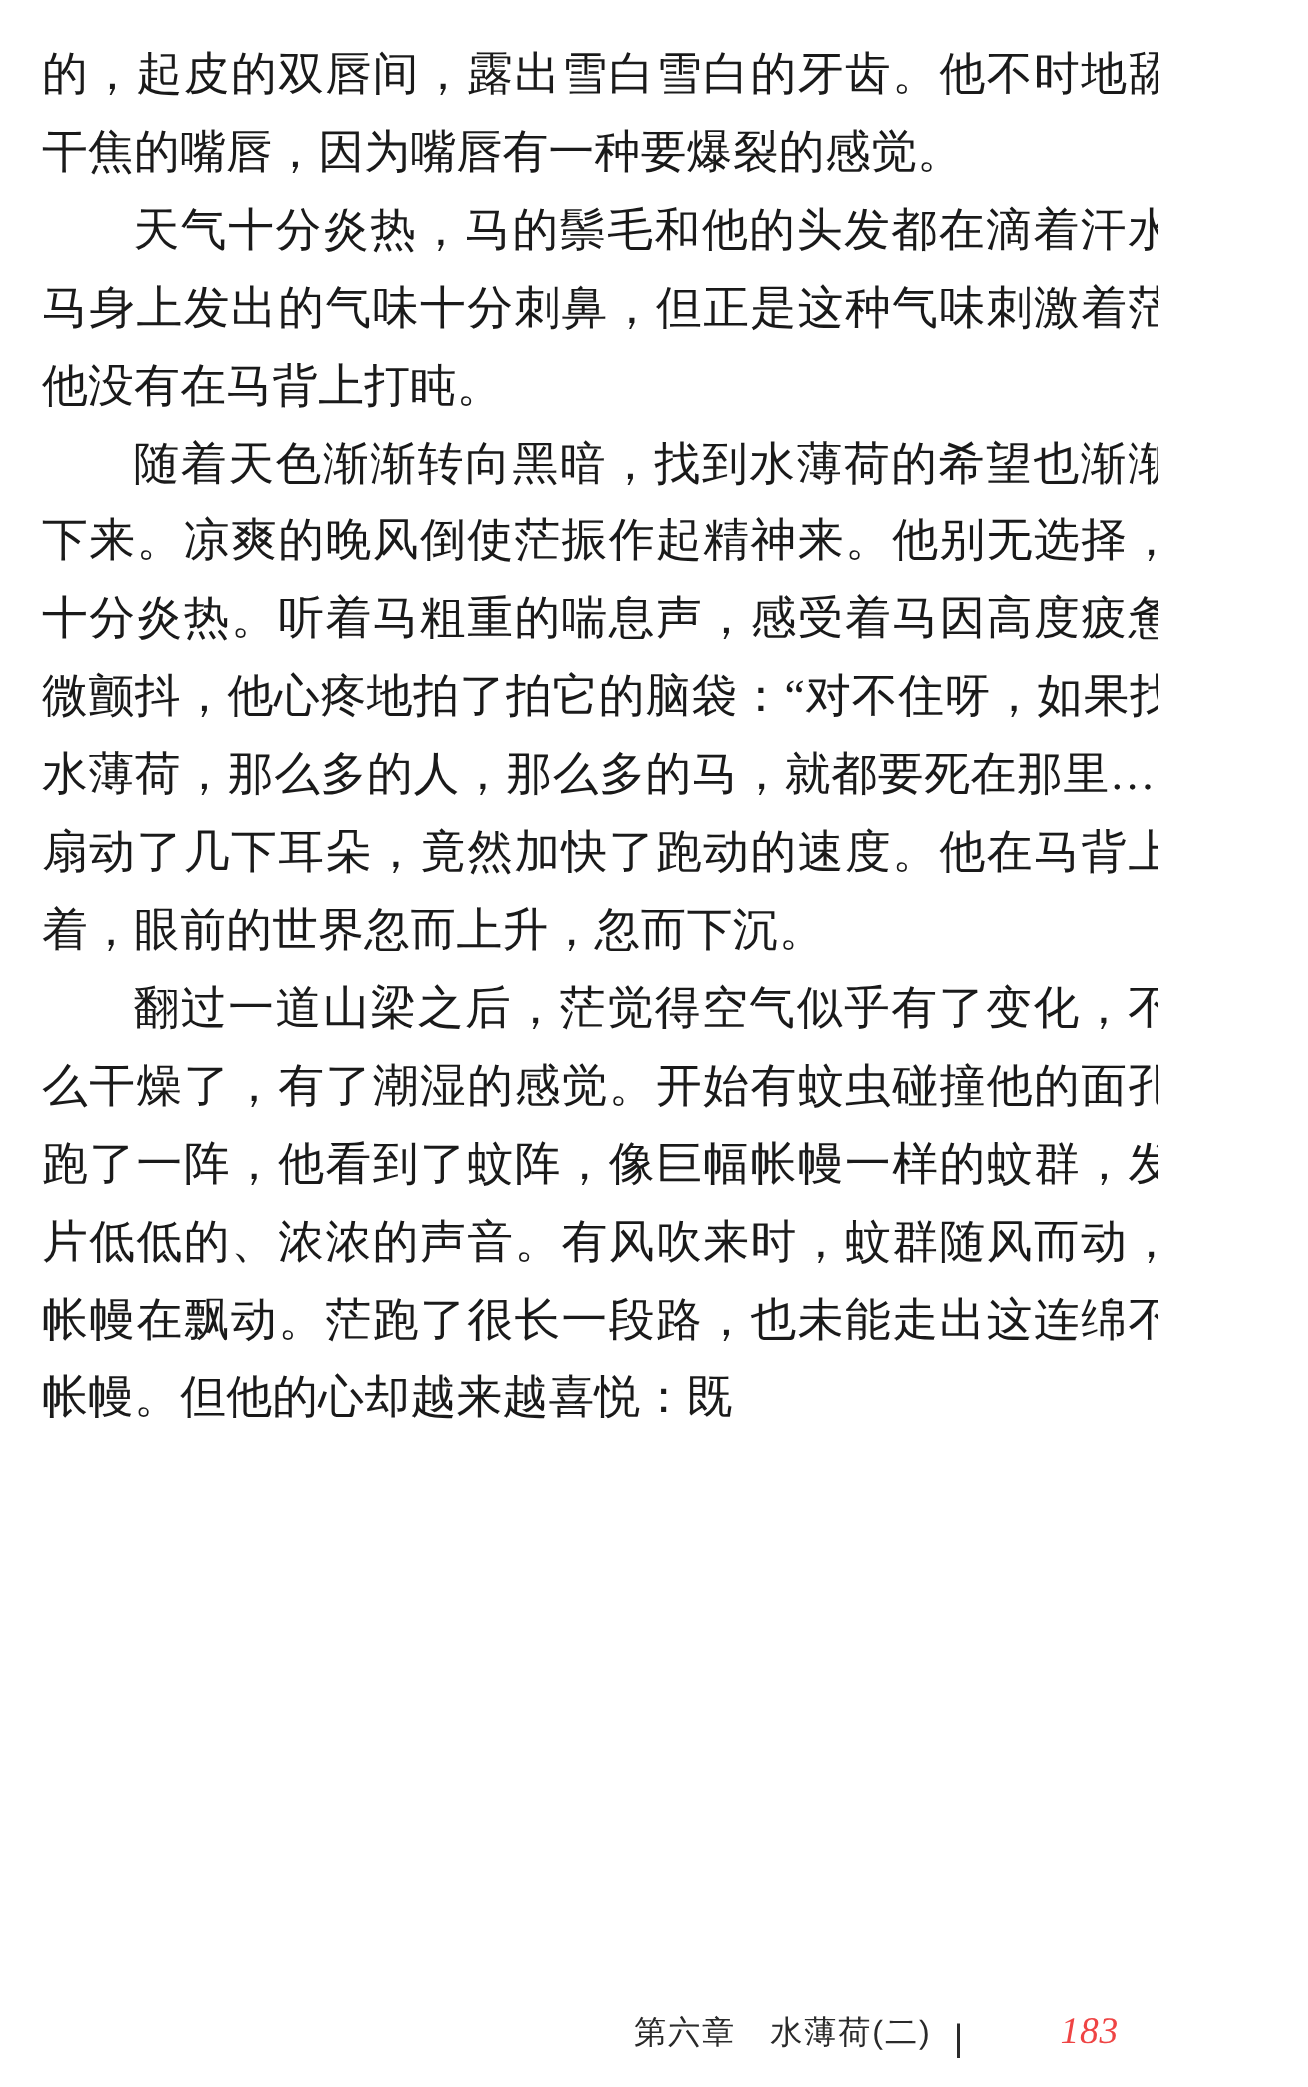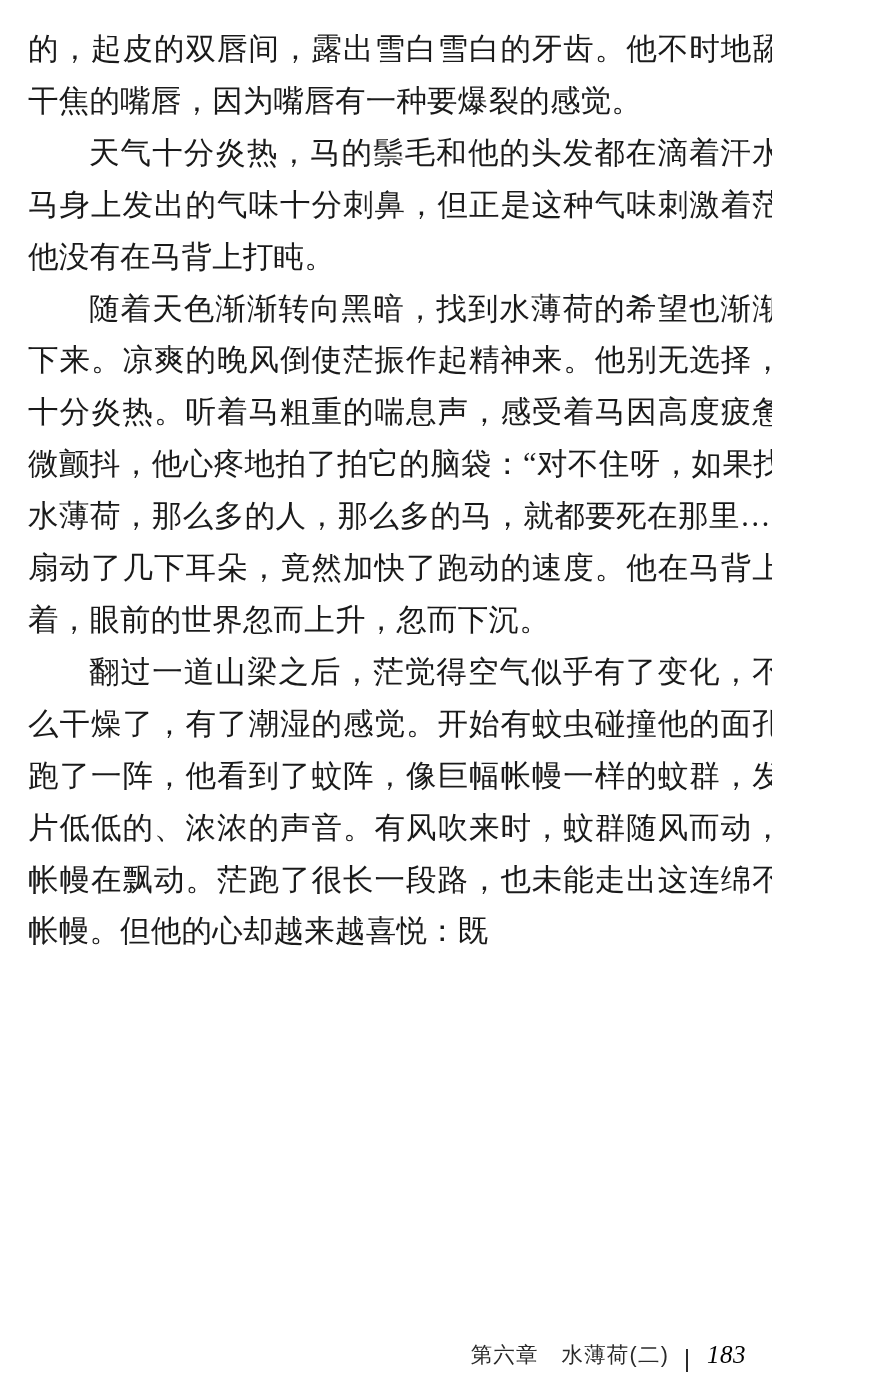--- a/index.html
+++ b/index.html
@@ -61,23 +61,24 @@
     height: 23px;
     background: #2a2a2a;
     margin: 0 19px 0 17px;
     position: relative;
     top: 3px;
   }
   .footer-pageno {
     font-size: 25px;
     font-style: italic;
     font-weight: 400;
-    color: #000000;
+    color: #ef4444;
     font-family: "Liberation Serif", "DejaVu Serif", serif;
     letter-spacing: 0.5px;
+    margin-left: 48px;
   }
 </style>
 </head>
 <body>
 
 <div class="page">
 
   <div class="text-block">
     <p class="para" style="text-indent:0;">的，起皮的双唇间，露出雪白雪白的牙齿。他不时地舔一下干焦的嘴唇，因为嘴唇有一种要爆裂的感觉。</p>
     <p class="para">天气十分炎热，马的鬃毛和他的头发都在滴着汗水。从马身上发出的气味十分刺鼻，但正是这种气味刺激着茫，使他没有在马背上打盹。</p>

